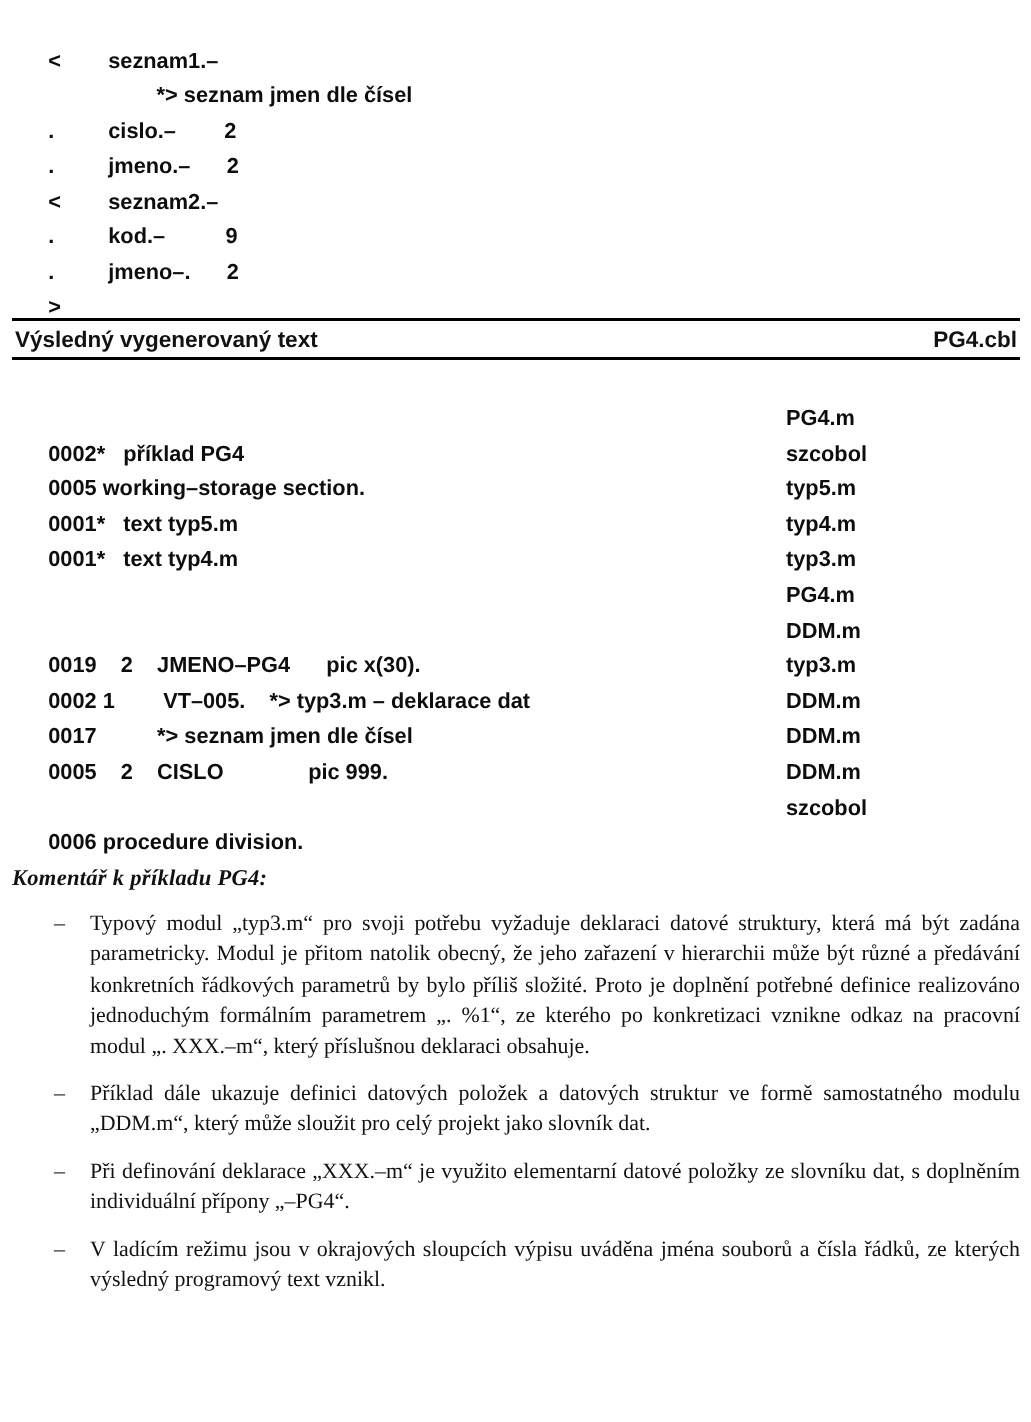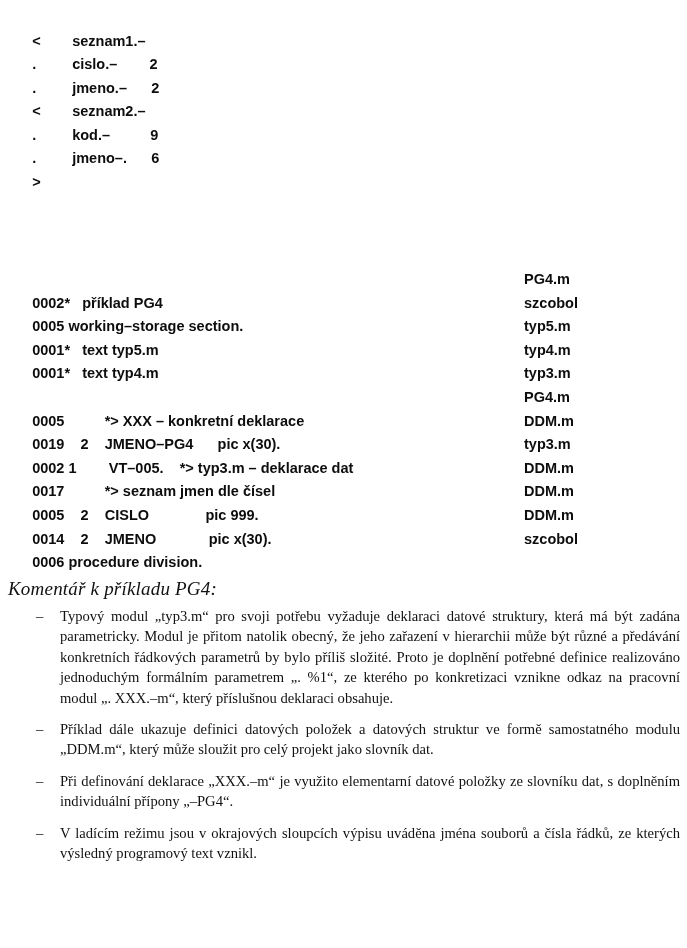--- a/index.html
+++ b/index.html
@@ -99,22 +99,22 @@
     white-space: pre;
   }
 
   
   .comment-title {
     position: absolute;
     left: 8px;
     top: 578px;
     font-family: "Liberation Serif", serif;
     font-style: italic;
-    font-weight: 400;
-    font-size: 19px;
+    font-weight: 700;
+    font-size: 15px;
     letter-spacing: 0.2px;
   }
   .bullets {
     position: absolute;
     left: 36px;
     top: 606px;
     width: 644px;
     font-family: "Liberation Serif", serif;
     font-size: 14.6px;
     line-height: 20.4px;
@@ -142,39 +142,50 @@
 </head>
 <body>
 
 <div class="page">
 
   <div class="top-listing">
     <div class="tl-row">
       <span class="tl-mark">&lt;</span><span class="tl-text">seznam1.–</span>
     </div>
     <div class="tl-row">
+      <span class="tl-mark"></span><span class="tl-text">        *&gt; seznam jmen dle čísel</span>
+    </div>
+    <div class="tl-row">
       <span class="tl-mark">.</span><span class="tl-text">cislo.–        2</span>
     </div>
     <div class="tl-row">
       <span class="tl-mark">.</span><span class="tl-text">jmeno.–      2</span>
     </div>
     <div class="tl-row">
       <span class="tl-mark">&lt;</span><span class="tl-text">seznam2.–</span>
     </div>
     <div class="tl-row">
       <span class="tl-mark">.</span><span class="tl-text">kod.–          9</span>
     </div>
     <div class="tl-row">
-      <span class="tl-mark">.</span><span class="tl-text">jmeno–.      6</span>
+      <span class="tl-mark">.</span><span class="tl-text">jmeno–.      2</span>
     </div>
     <div class="tl-row">
       <span class="tl-mark">&gt;</span><span class="tl-text"></span>
     </div>
   </div>
 
+  <div class="sec-header">
+    <div class="rule-top"></div>
+    <div class="row">
+      <span>Výsledný vygenerovaný text</span>
+      <span>PG4.cbl</span>
+    </div>
+    <div class="rule-bottom"></div>
+  </div>
 
   <div class="gen-listing">
     <div class="gl-row">
       <span class="gl-left">0002*   příklad PG4</span>
       <span class="gl-right">PG4.m</span>
     </div>
     <div class="gl-row">
       <span class="gl-left">0005 working–storage section.</span>
       <span class="gl-right">szcobol</span>
     </div>
@@ -183,41 +194,39 @@
       <span class="gl-right">typ5.m</span>
     </div>
     <div class="gl-row">
       <span class="gl-left">0001*   text typ4.m</span>
       <span class="gl-right">typ4.m</span>
     </div>
     <div class="gl-row">
       <span class="gl-right">typ3.m</span>
     </div>
     <div class="gl-row">
-      <span class="gl-left">0005          *&gt; XXX – konkretní deklarace</span>
       <span class="gl-right">PG4.m</span>
     </div>
     <div class="gl-row">
       <span class="gl-left">0019    2    JMENO–PG4      pic x(30).</span>
       <span class="gl-right">DDM.m</span>
     </div>
     <div class="gl-row">
       <span class="gl-left">0002 1        VT–005.    *&gt; typ3.m – deklarace dat</span>
       <span class="gl-right">typ3.m</span>
     </div>
     <div class="gl-row">
       <span class="gl-left">0017          *&gt; seznam jmen dle čísel</span>
       <span class="gl-right">DDM.m</span>
     </div>
     <div class="gl-row">
       <span class="gl-left">0005    2    CISLO              pic 999.</span>
       <span class="gl-right">DDM.m</span>
     </div>
     <div class="gl-row">
-      <span class="gl-left">0014    2    JMENO             pic x(30).</span>
       <span class="gl-right">DDM.m</span>
     </div>
     <div class="gl-row">
       <span class="gl-left">0006 procedure division.</span>
       <span class="gl-right">szcobol</span>
     </div>
   </div>
 
   <div class="comment-title">Komentář k příkladu PG4:</div>
 

